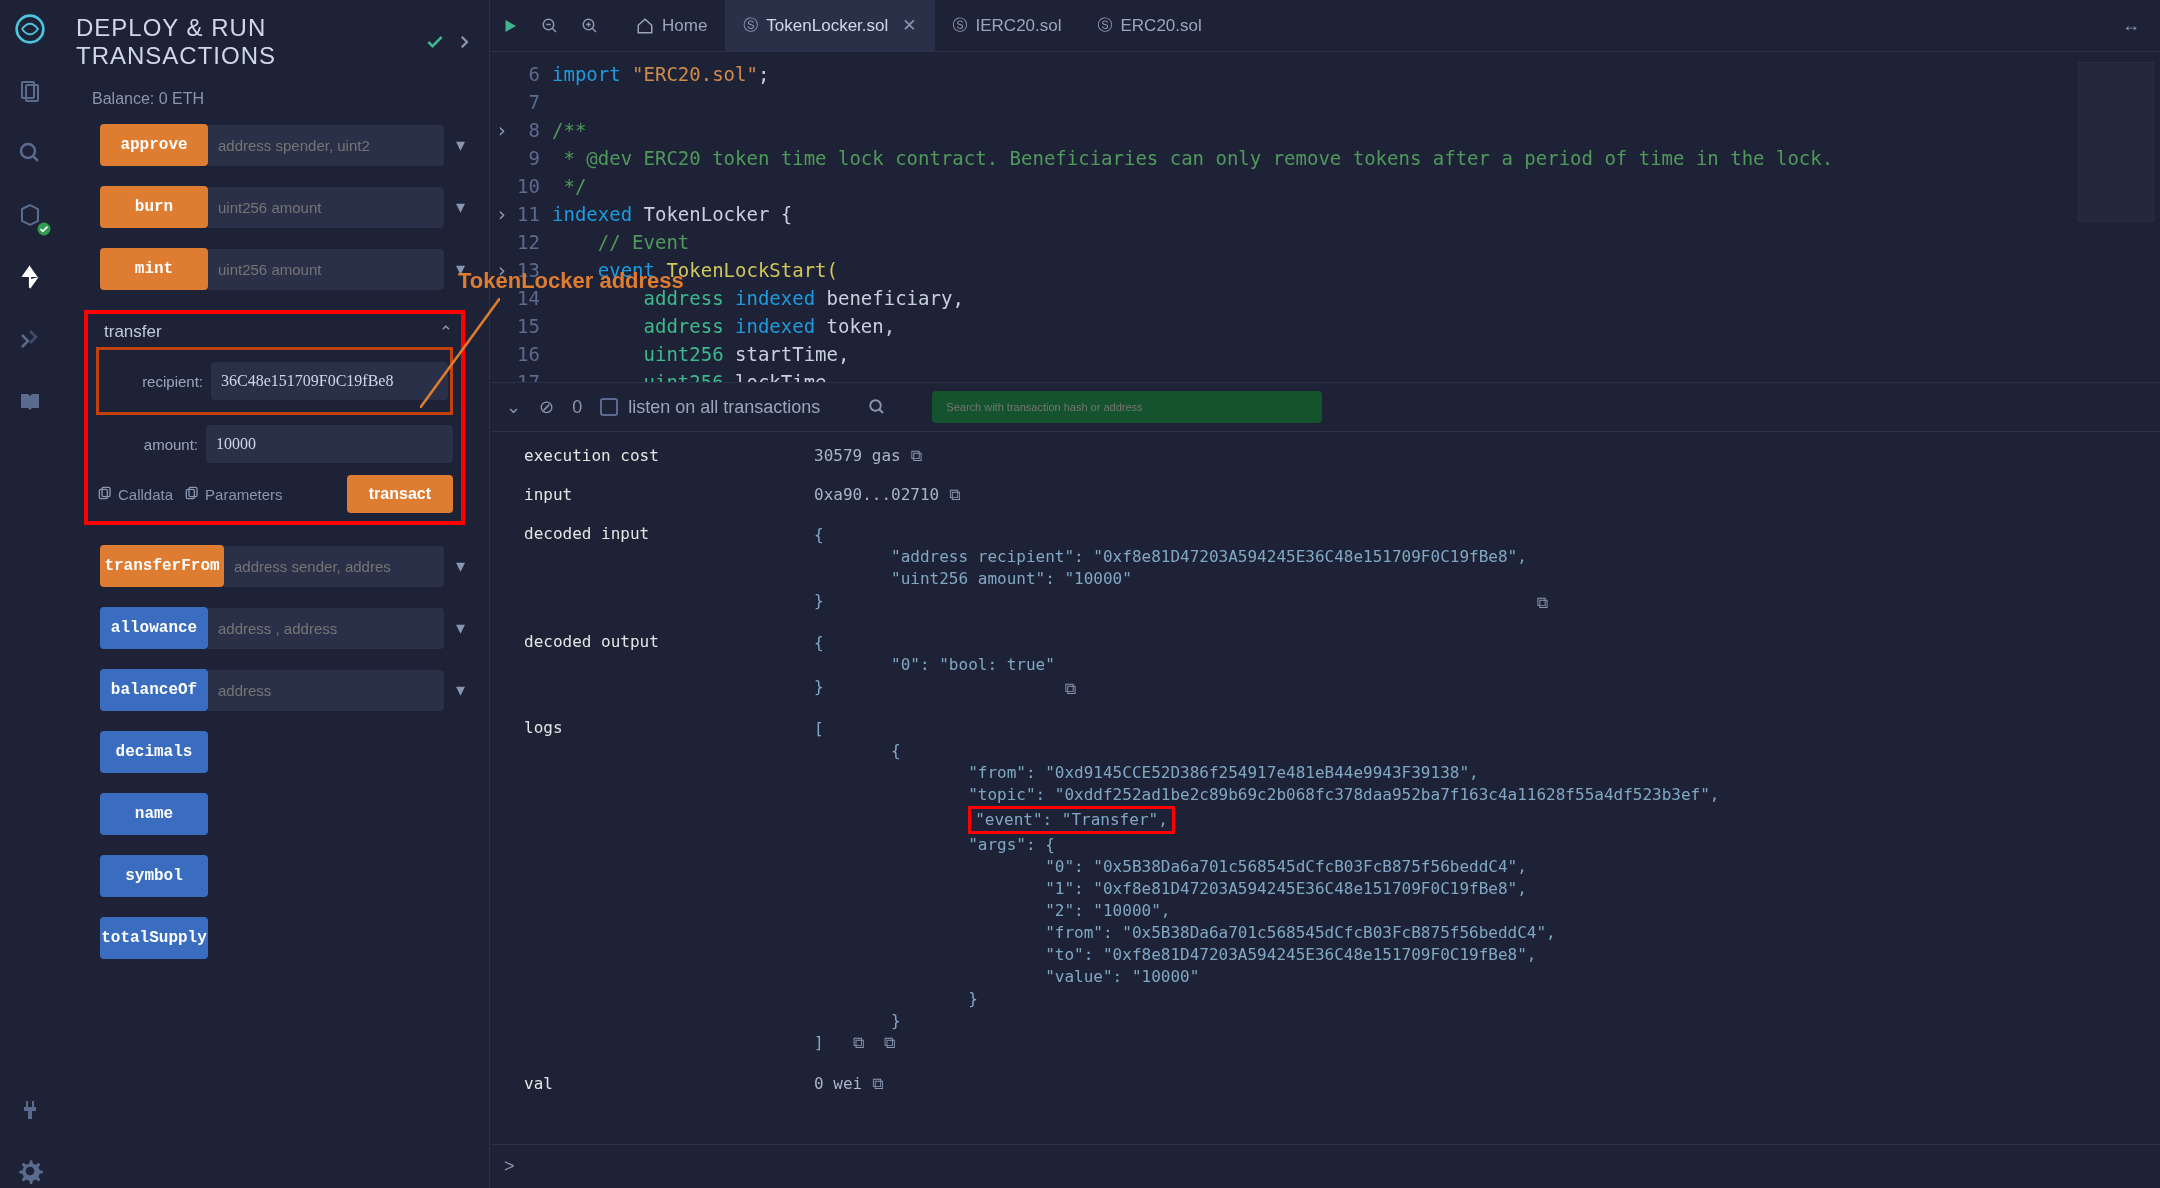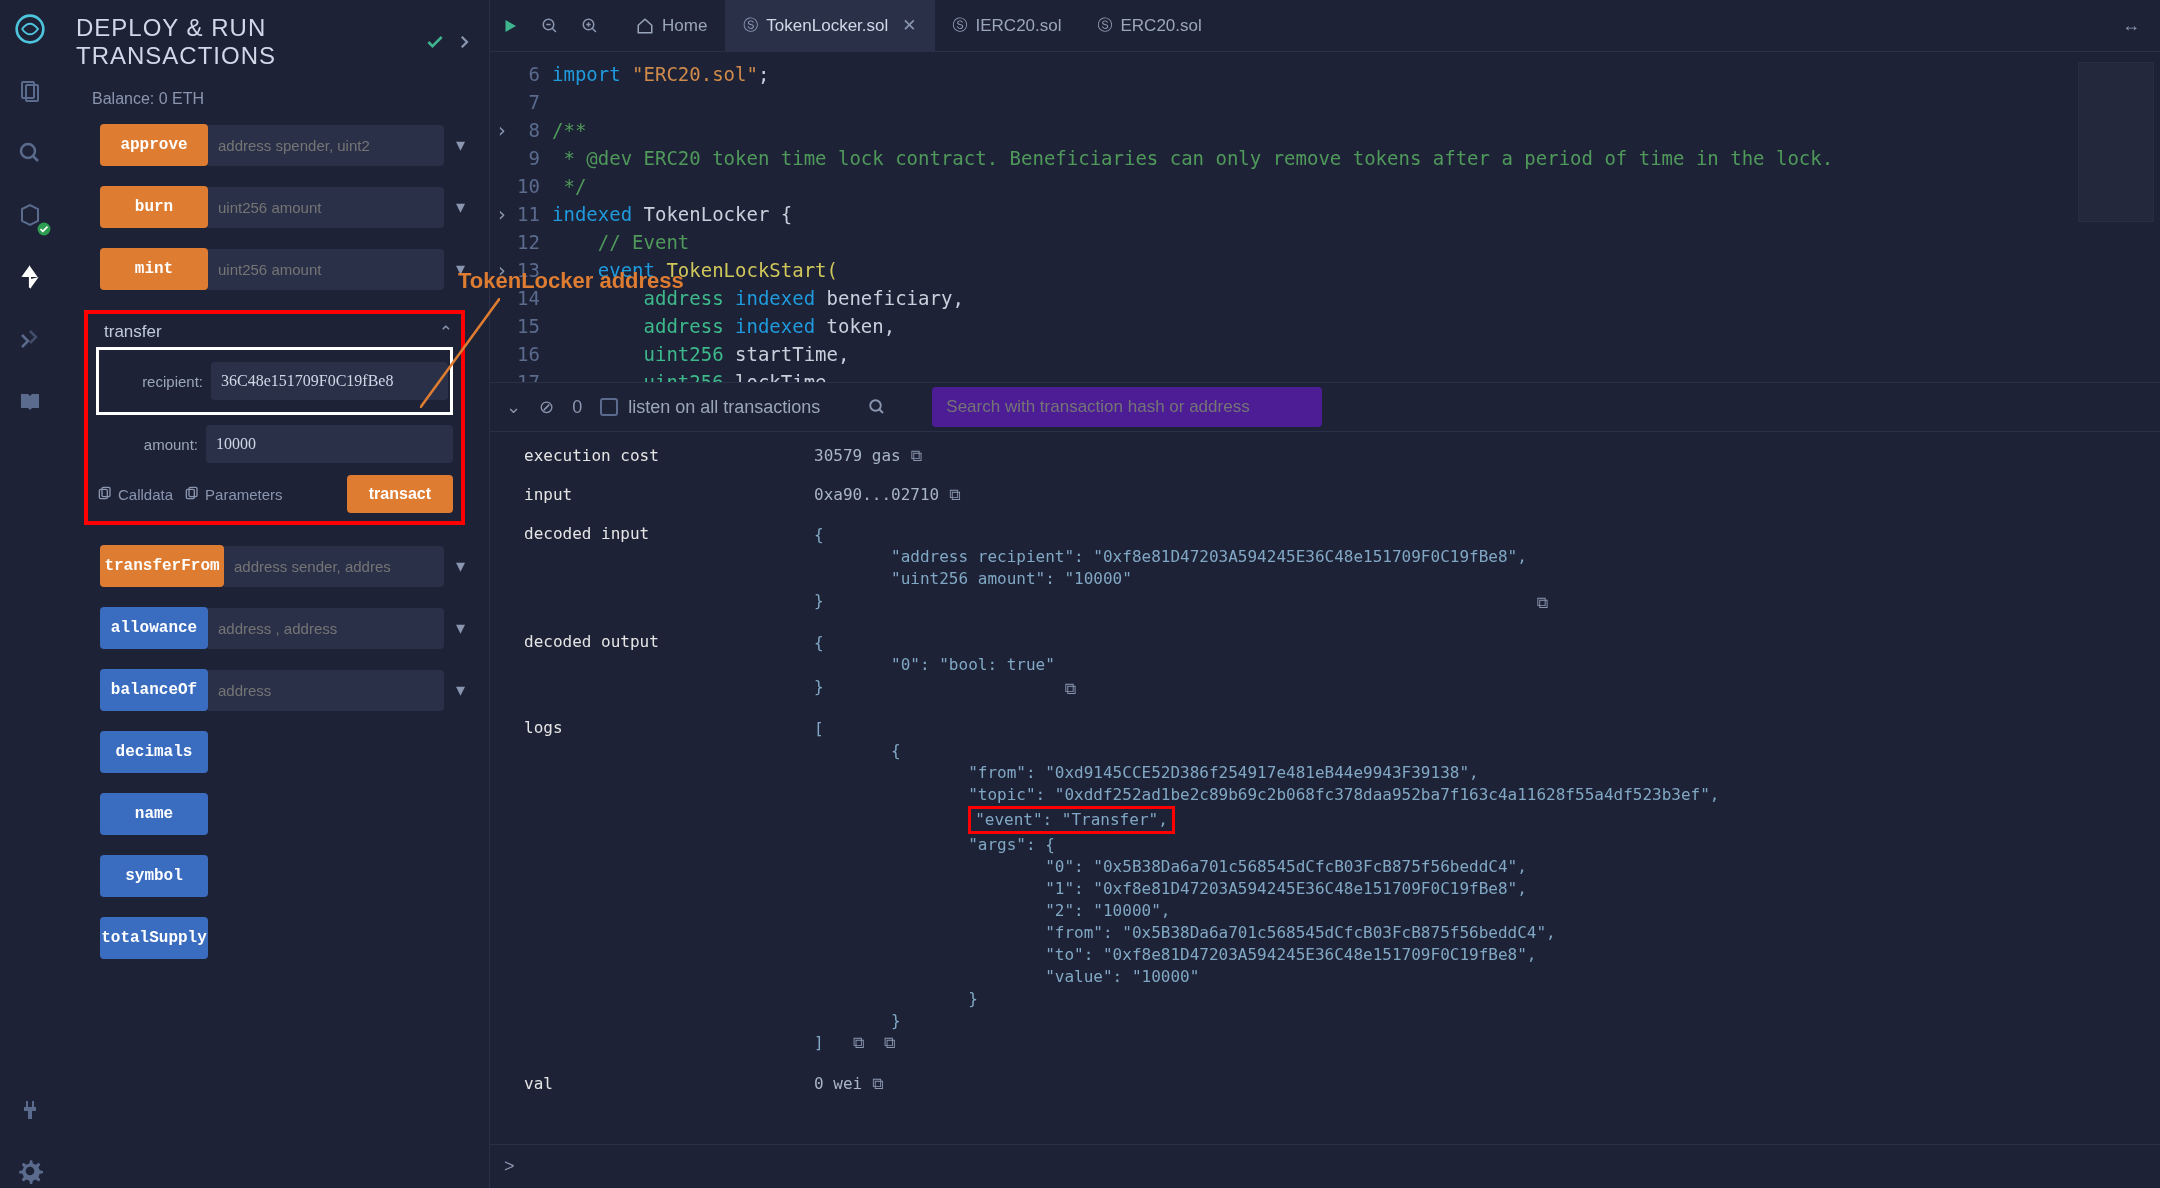--- a/index.html
+++ b/index.html
@@ -85,21 +85,21 @@
 .param-input {
   flex: 1;
   background: #2a3048;
   border: none;
   color: #d0d8e8;
   padding: 10px;
   border-radius: 4px;
   font-size: 16px;
   font-family: Liberation Serif, serif;
 }
-.recipient-wrap { border: 3px solid #ffffff; padding: 2px; margin: 2px 0; }
+.recipient-wrap { border: 3px solid #c2410c; padding: 2px; margin: 2px 0; }
 .actions-row { display: flex; align-items: center; margin-top: 12px; gap: 10px; }
 .link-btn { display:flex; align-items:center; gap:6px; color:#8a96b0; font-size:15px; cursor:pointer; }
 .transact-btn { margin-left: auto; background:#de7c32; color:#fff; border:none; padding: 10px 22px; border-radius:4px; font-size:16px; font-weight:600; cursor:pointer; }
 .annotation { position:absolute; color:#de7c32; font-size:22px; font-weight:600; left:398px; top:268px; white-space: nowrap; z-index: 100;}
 .annotation-line { position:absolute; left:360px; top:298px; width:80px; height:110px; z-index:99; pointer-events:none; }
 .main { flex: 1; display: flex; flex-direction: column; background: #171a2b; position: relative; }
 .topbar { height: 52px; display: flex; align-items: center; background: #1e2236; border-bottom: 1px solid #2a3048; }
 .topbar .tb-icon { width: 40px; display:flex; justify-content:center; color:#8a96b0; cursor:pointer; }
 .topbar .run-icon { color:#3fb58f; }
 .tabs { display: flex; align-items: stretch; height: 100%; margin-left: 8px; }
@@ -117,21 +117,21 @@
 .c-type { color:#3db98c; }
 .c-com { color:#4f9a5b; }
 .c-ident { color:#d0c85a; }
 .c-def { color:#c8d0dc; }
 .minimap { position:absolute; right:6px; top:10px; width:76px; height:160px; background:#252a3f; opacity:0.8; border:1px solid #2a3048; }
 .terminal-bar { height: 50px; background:#1e2236; display:flex; align-items:center; padding: 0 16px; gap: 18px; border-top:1px solid #2a3048; border-bottom:1px solid #2a3048; }
 .terminal-bar .t-icon { color:#8a96b0; cursor:pointer; }
 .terminal-bar .count { color:#8a96b0; }
 .listen-check { display:flex; align-items:center; gap:10px; color:#9aa6bc; font-size:18px; }
 .listen-check .box { width:18px; height:18px; border:2px solid #5a6b8e; border-radius:3px; }
-.search-input { flex: 0 0 390px; background:#4c1d95; border:none; color:#9aa6bc; padding:10px 14px; border-radius:4px; font-size:17px; margin-left: 28px; }
+.search-input { flex: 0 0 390px; background:#14532d; border:none; color:#9aa6bc; padding:10px 14px; border-radius:4px; font-size:11px; margin-left: 28px; }
 .terminal { flex:1; overflow:auto; padding: 14px 34px; font-family: Consolas, monospace; font-size: 16px; color:#9aa6bc; background:#1e2236; position: relative; }
 .t-row { display:flex; margin-bottom: 20px; }
 .t-label { width: 290px; color:#e5e5e5; }
 .t-val { color:#a8b4c8; }
 .copy-icon { color:#8a96b0; margin-left: 10px; cursor:pointer; }
 .json-block { color:#80a8c4; line-height: 22px; white-space: pre; }
 .highlight-red { border:3px solid #ff0000; padding: 0 4px; display:inline-block; }
 .bottom-prompt { position:absolute; bottom: 0; left:0; right:0; height: 44px; background:#1e2236; display:flex; align-items:center; padding: 0 14px; border-top:1px solid #2a3048; }
 .prompt-arrow { color:#8a96b0; }
 svg { display:block; }

